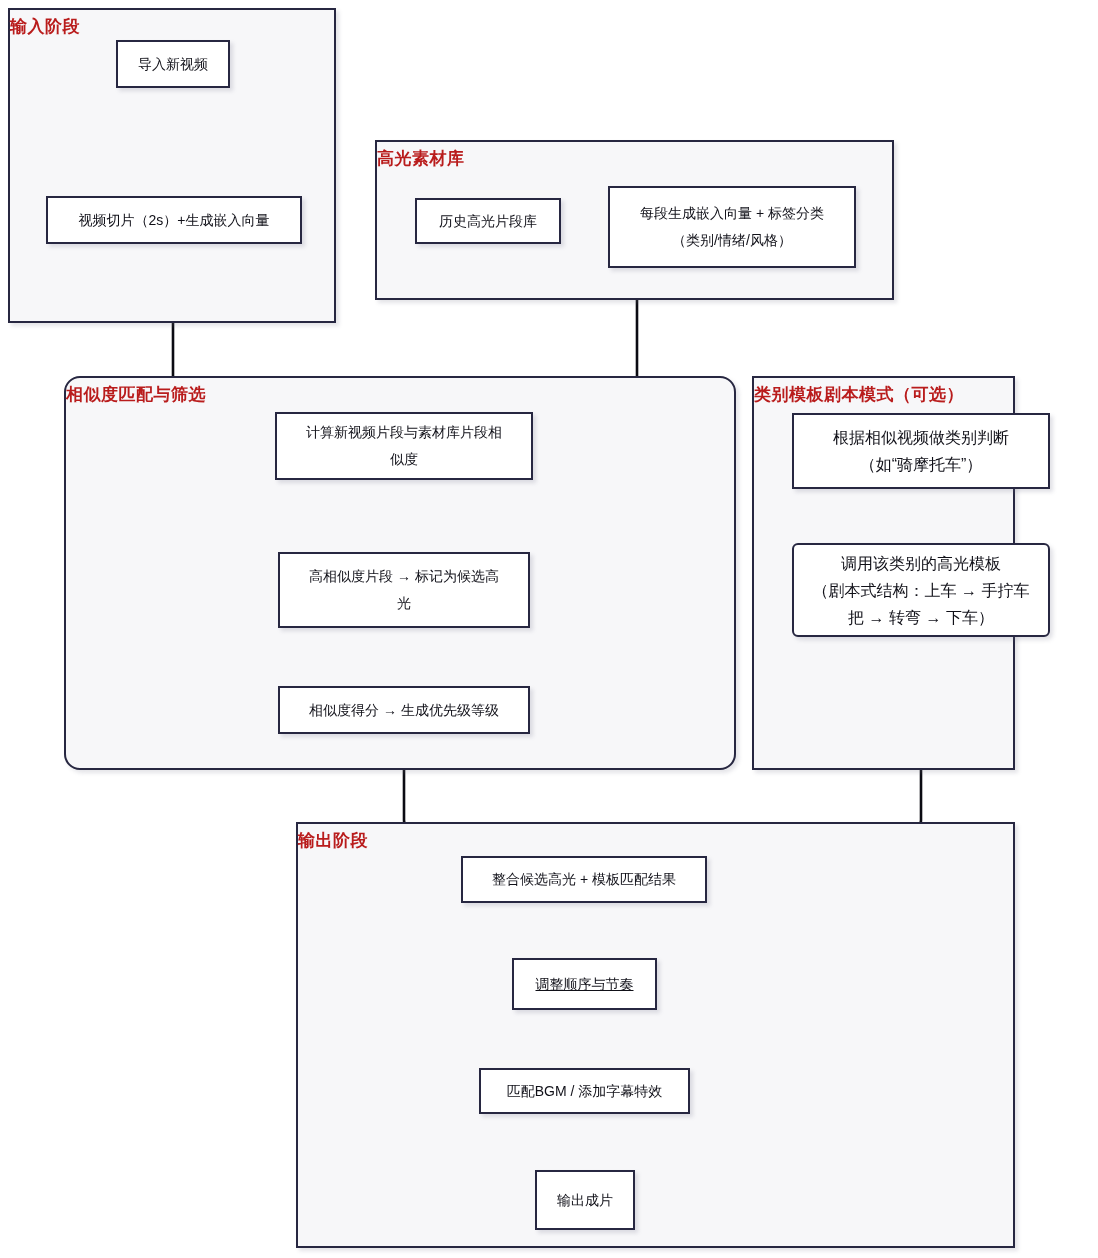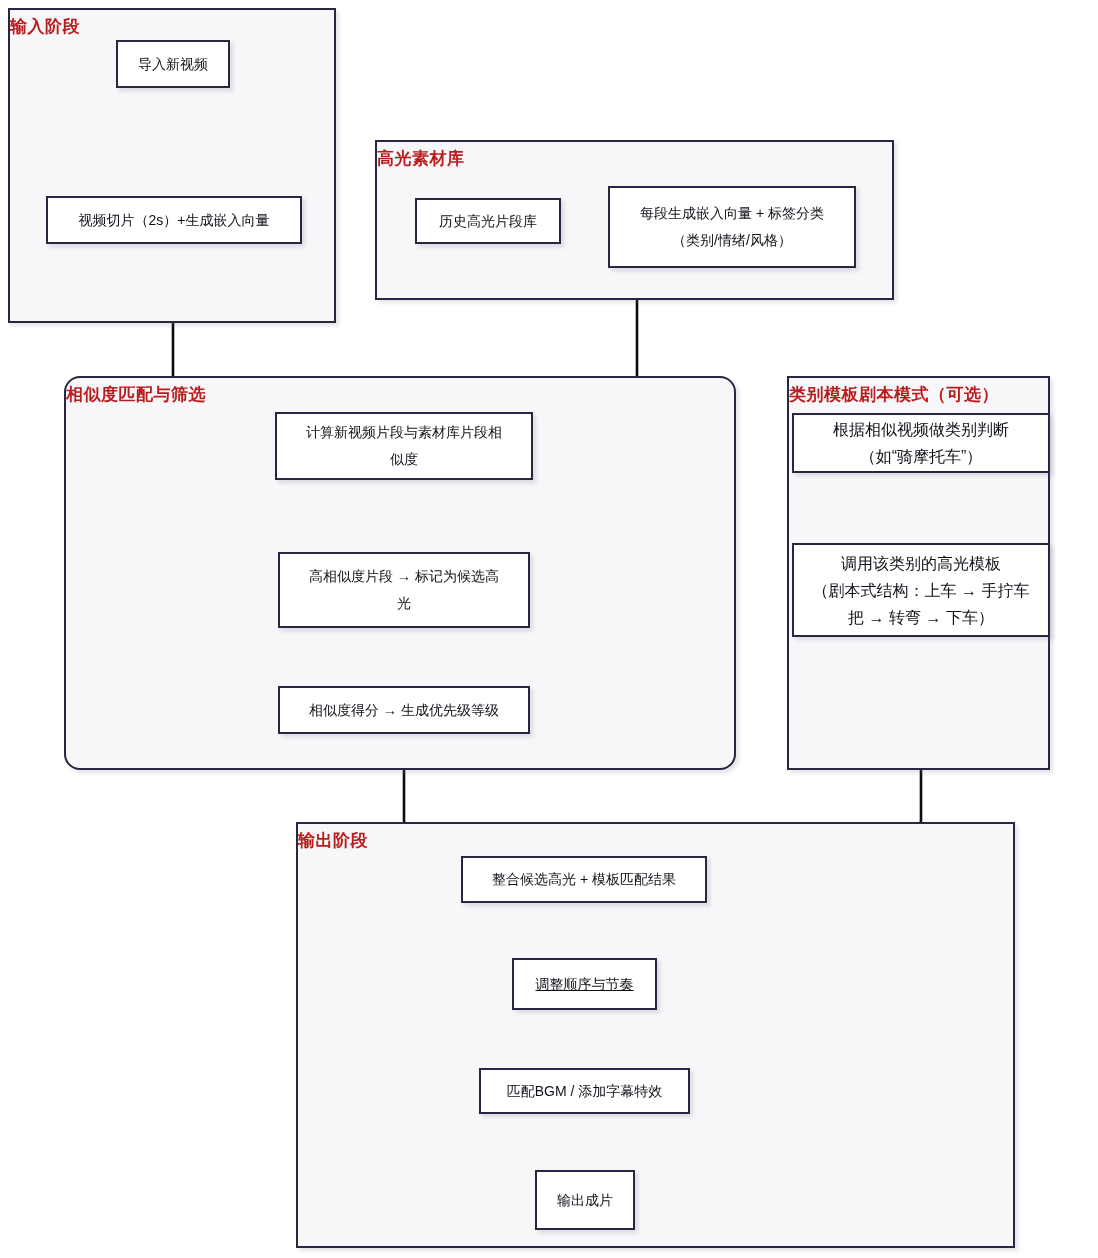--- a/index.html
+++ b/index.html
@@ -117,26 +117,26 @@
 
   <div class="group" style="left:64px; top:376px; width:672px; height:394px;border-radius:16px;">
     <div class="group-title">相似度匹配与筛选</div>
   </div>
   <div class="node" style="left:275px; top:412px; width:258px; height:68px;">计算新视频片段与素材库片段相
 似度</div>
   <div class="node" style="left:278px; top:552px; width:252px; height:76px;text-align:center;">高相似度片段 → 标记为候选高
 光</div>
   <div class="node" style="left:278px; top:686px; width:252px; height:48px;">相似度得分 → 生成优先级等级</div>
 
-  <div class="group" style="left:752px; top:376px; width:263px; height:394px;margin-left:35px;">
+  <div class="group" style="left:752px; top:376px; width:263px; height:394px;">
     <div class="group-title">类别模板剧本模式（可选）</div>
   </div>
-  <div class="node small" style="left:792px; top:413px; width:258px; height:60px;">根据相似视频做类别判断
+  <div class="node small" style="left:792px; top:413px; width:258px; height:76px;">根据相似视频做类别判断
 （如“骑摩托车”）</div>
-  <div class="node small" style="left:792px; top:543px; width:258px; height:94px;">调用该类别的高光模板
+  <div class="node small" style="left:792px; top:543px; width:258px; height:94px;border-radius:6px;">调用该类别的高光模板
 （剧本式结构：上车 → 手拧车
 把 → 转弯 → 下车）</div>
 
   <div class="group" style="left:296px; top:822px; width:719px; height:426px;">
     <div class="group-title">输出阶段</div>
   </div>
   <div class="node" style="left:461px; top:856px; width:246px; height:47px;">整合候选高光 + 模板匹配结果</div>
   <div class="node" style="left:512px; top:958px; width:145px; height:52px;text-decoration:underline;">调整顺序与节奏</div>
   <div class="node" style="left:479px; top:1068px; width:211px; height:46px;">匹配BGM / 添加字幕特效</div>
   <div class="node" style="left:535px; top:1170px; width:100px; height:60px;">输出成片</div>

